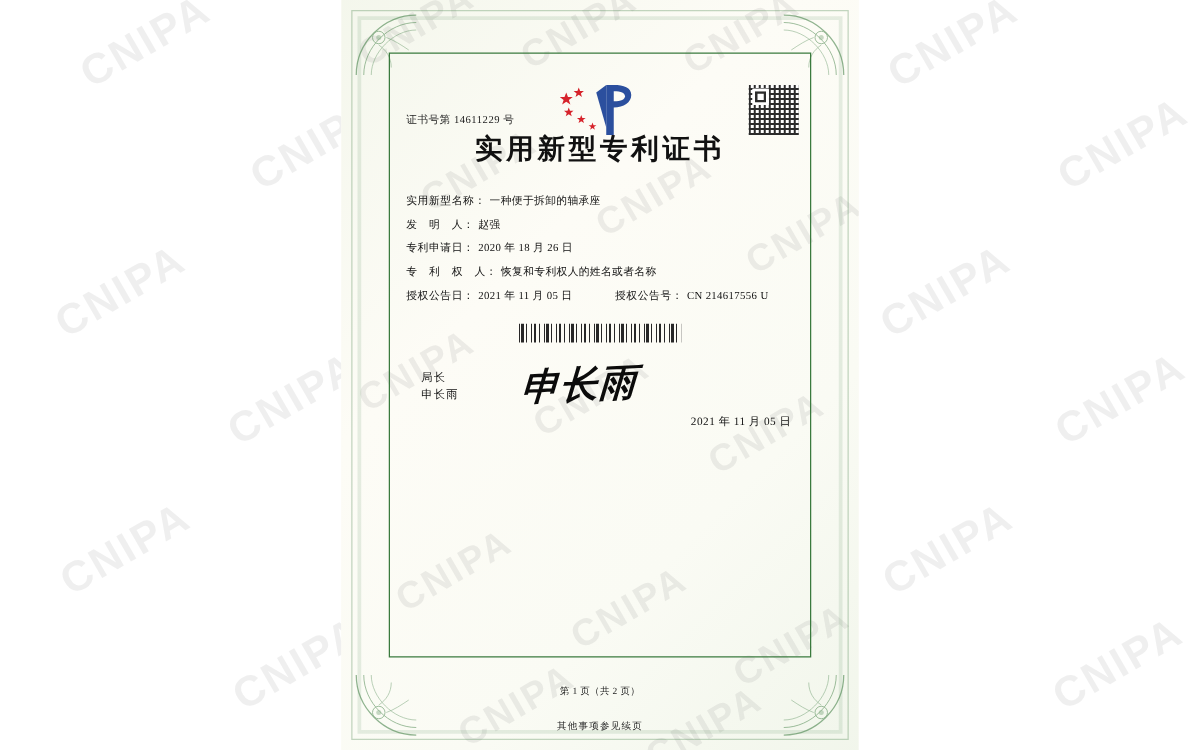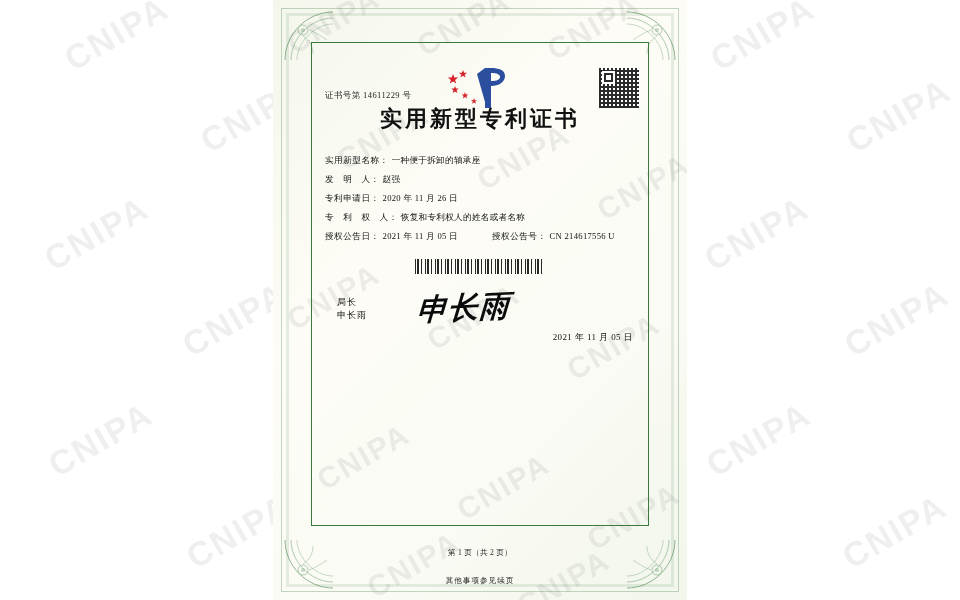--- a/index.html
+++ b/index.html
@@ -397,21 +397,21 @@
         <div class="field-row">
           <span class="field-label">实用新型名称：</span>
           <span class="field-value">一种便于拆卸的轴承座</span>
         </div>
         <div class="field-row">
           <span class="field-label">发　明　人：</span>
           <span class="field-value">赵强</span>
         </div>
         <div class="field-row">
           <span class="field-label">专利申请日：</span>
-          <span class="field-value">2020 年 11 月 26 日</span>
+          <span class="field-value">2020 年 18 月 26 日</span>
         </div>
         <div class="field-row">
           <span class="field-label">专　利　权　人：</span>
           <span class="field-value">恢复和专利权人的姓名或者名称</span>
         </div>
         <div class="field-row two-col">
           <span class="field-label">授权公告日：</span>
           <span class="field-value">2021 年 11 月 05 日</span>
           <span class="spacer-col"></span>
           <span class="field-label">授权公告号：</span>

